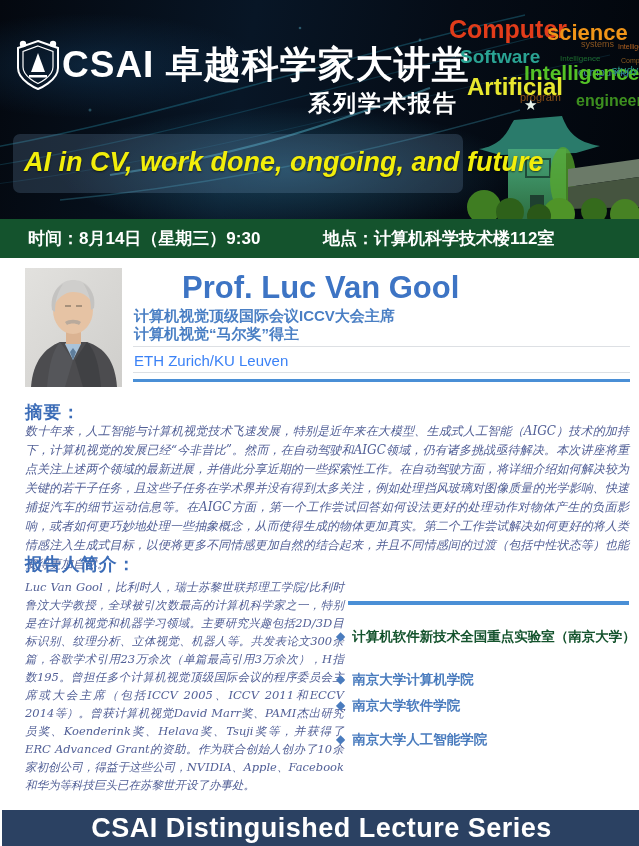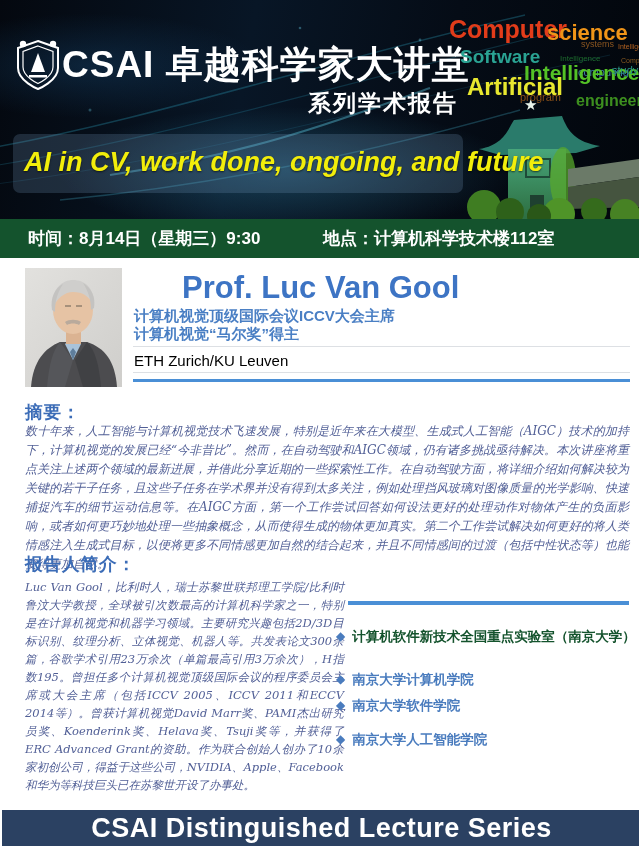--- a/index.html
+++ b/index.html
@@ -28,21 +28,21 @@
   .infobar span{position:absolute;top:0;line-height:39px;color:#ffffff;font-size:17px;font-weight:bold;white-space:nowrap;}
   .infobar .time{left:28px;}
   .infobar .loc{left:323px;}
 
   
   .photo{position:absolute;left:25px;top:268px;width:97px;height:119px;overflow:hidden;}
   .speaker-name{position:absolute;left:134px;top:270px;font-size:31px;font-weight:bold;white-space:nowrap;margin-left:48px;}
   .speaker-role1{position:absolute;left:134px;top:307px;font-size:15px;font-weight:bold;white-space:nowrap;}
   .speaker-role2{position:absolute;left:134px;top:325px;font-size:15px;font-weight:bold;white-space:nowrap;}
   .hairline{position:absolute;left:133px;width:497px;height:1px;background:#dde0e4;}
-  .affiliation{position:absolute;left:134px;top:352px;font-size:15px;color:#000000;white-space:nowrap;}
+  .affiliation{position:absolute;left:134px;top:352px;font-size:15px;color:#3b82f6;white-space:nowrap;}
   .divider-blue{position:absolute;left:133px;top:379px;width:497px;height:3px;}
 
   
   .sec-heading{position:absolute;left:25px;font-size:17.5px;font-weight:bold;letter-spacing:1px;white-space:nowrap;}
   .abstract-heading{top:400px;}
   .abstract-body{position:absolute;left:25px;top:422px;width:604px;margin:0;
                  font-family:"DejaVu Serif","Liberation Serif",serif;font-style:italic;
                  font-size:12px;line-height:19px;text-align:justify;}
   .bio-heading{top:552px;}
   .bio-body{position:absolute;left:25px;top:578px;width:319px;margin:0;

